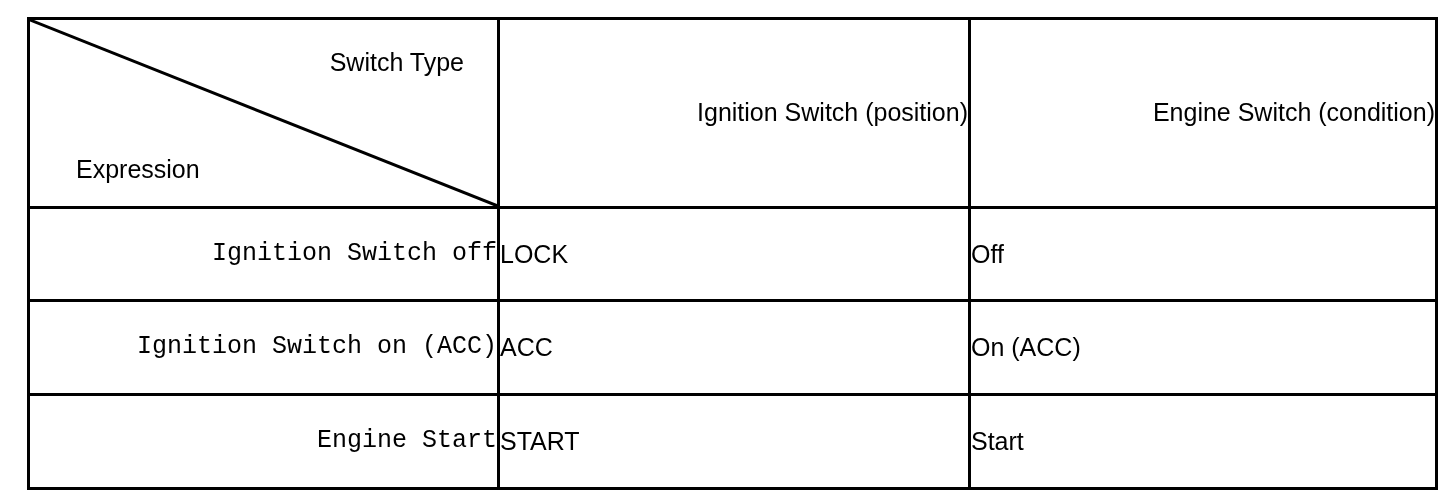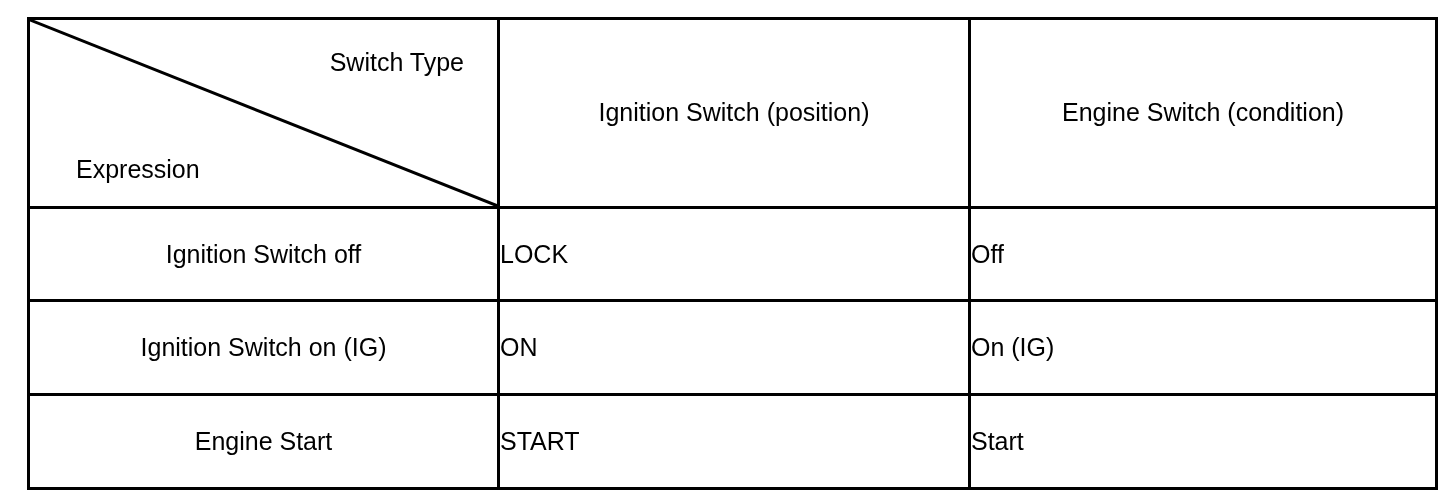--- a/index.html
+++ b/index.html
@@ -81,34 +81,35 @@
     position: absolute;
     left: 46px;
     bottom: 22px;
     text-align: left;
     white-space: nowrap;
   }
 
   
   .header-cell {
     height: 160px;
-    text-align: center;
+    text-align: right;
     vertical-align: middle;
     white-space: nowrap;
   }
 
   
   .body-row td {
     height: 78px;
   }
   .cell-label {
-    text-align: center;
+    text-align: right;
     vertical-align: middle;
     padding-left: 33px;
     white-space: nowrap;
+    font-family: Liberation Mono, monospace;
   }
   .cell-value {
     text-align: left;
     vertical-align: middle;
     white-space: nowrap;
   }
 </style>
 </head>
 <body>
 
@@ -133,26 +134,26 @@
         <td class="header-cell">Ignition Switch (position)</td>
         <td class="header-cell">Engine Switch (condition)</td>
       </tr>
 
       <tr class="body-row">
         <td class="cell-label">Ignition Switch off</td>
         <td class="cell-value">LOCK</td>
         <td class="cell-value">Off</td>
       </tr>
 
+
       <tr class="body-row">
-        <td class="cell-label">Ignition Switch on (IG)</td>
-        <td class="cell-value">ON</td>
-        <td class="cell-value">On (IG)</td>
+        <td class="cell-label">Ignition Switch on (ACC)</td>
+        <td class="cell-value">ACC</td>
+        <td class="cell-value">On (ACC)</td>
       </tr>
-
 
       <tr class="body-row">
         <td class="cell-label">Engine Start</td>
         <td class="cell-value">START</td>
         <td class="cell-value">Start</td>
       </tr>
 
     </tbody>
   </table>
 

